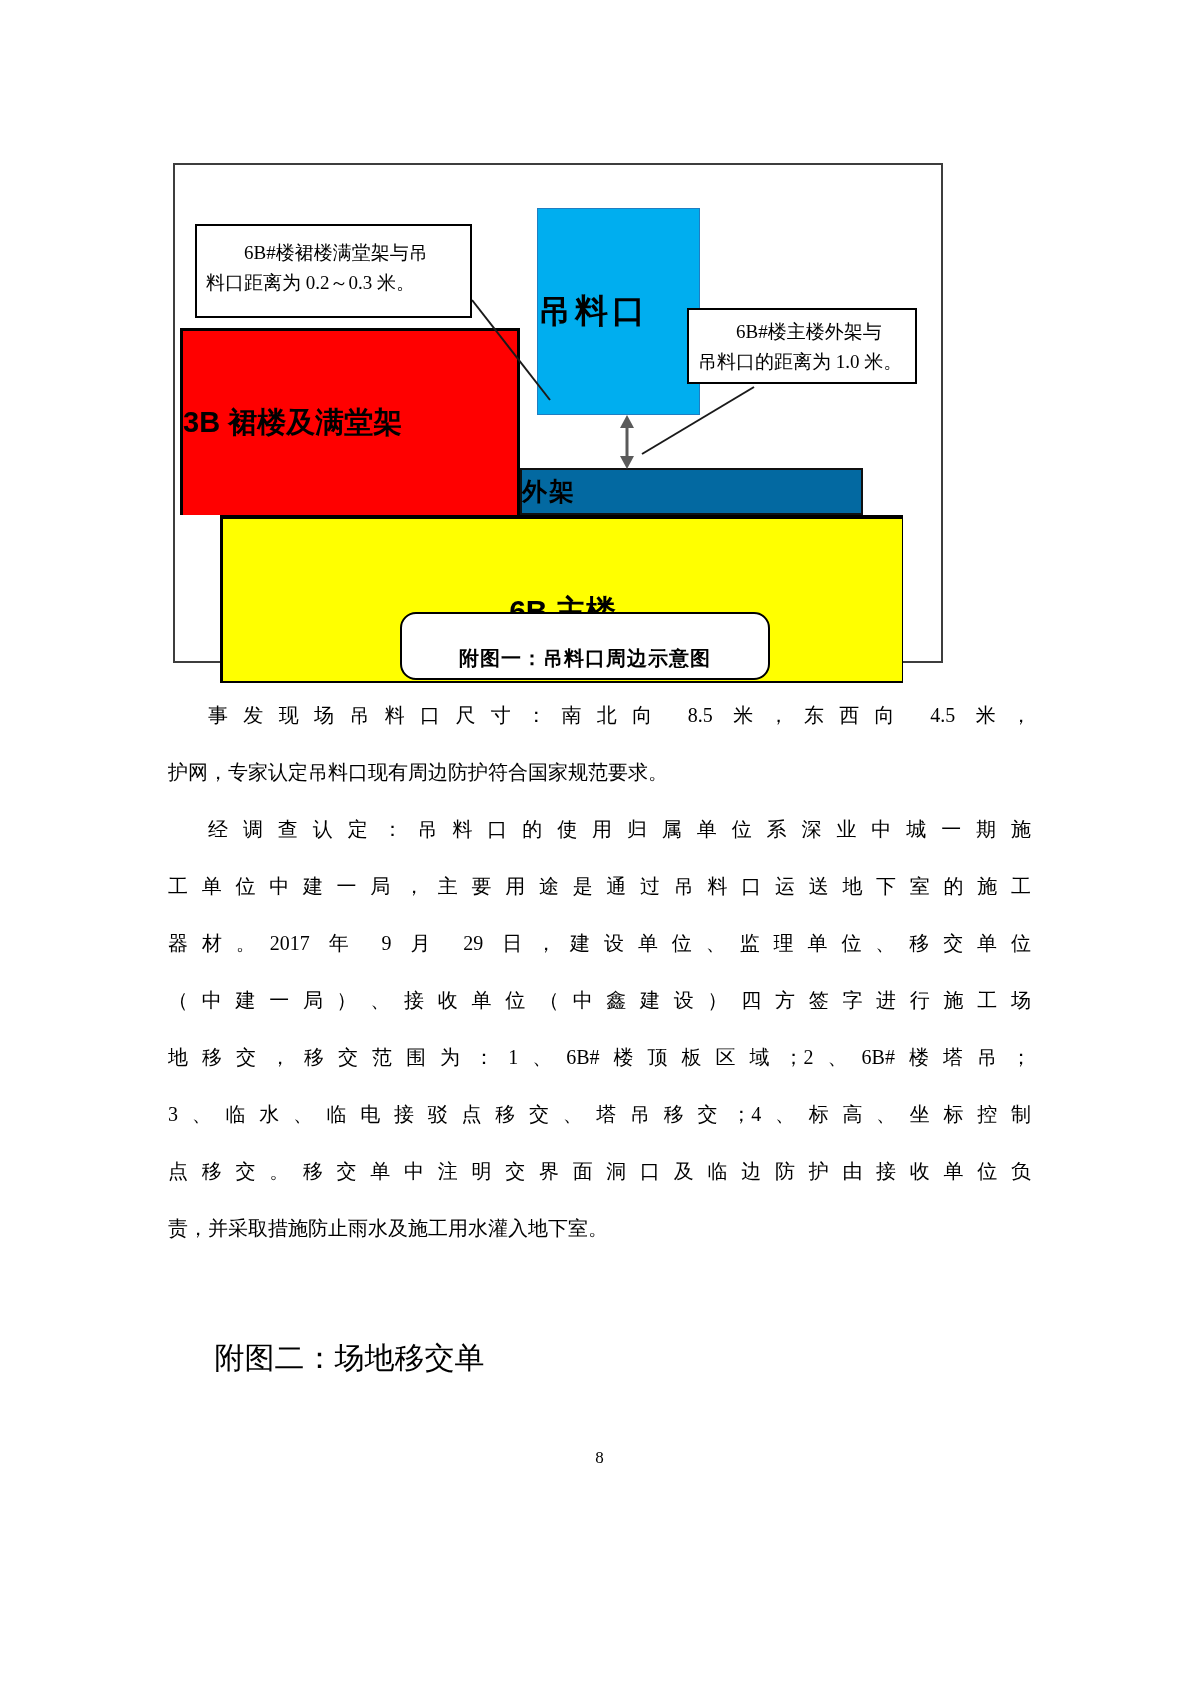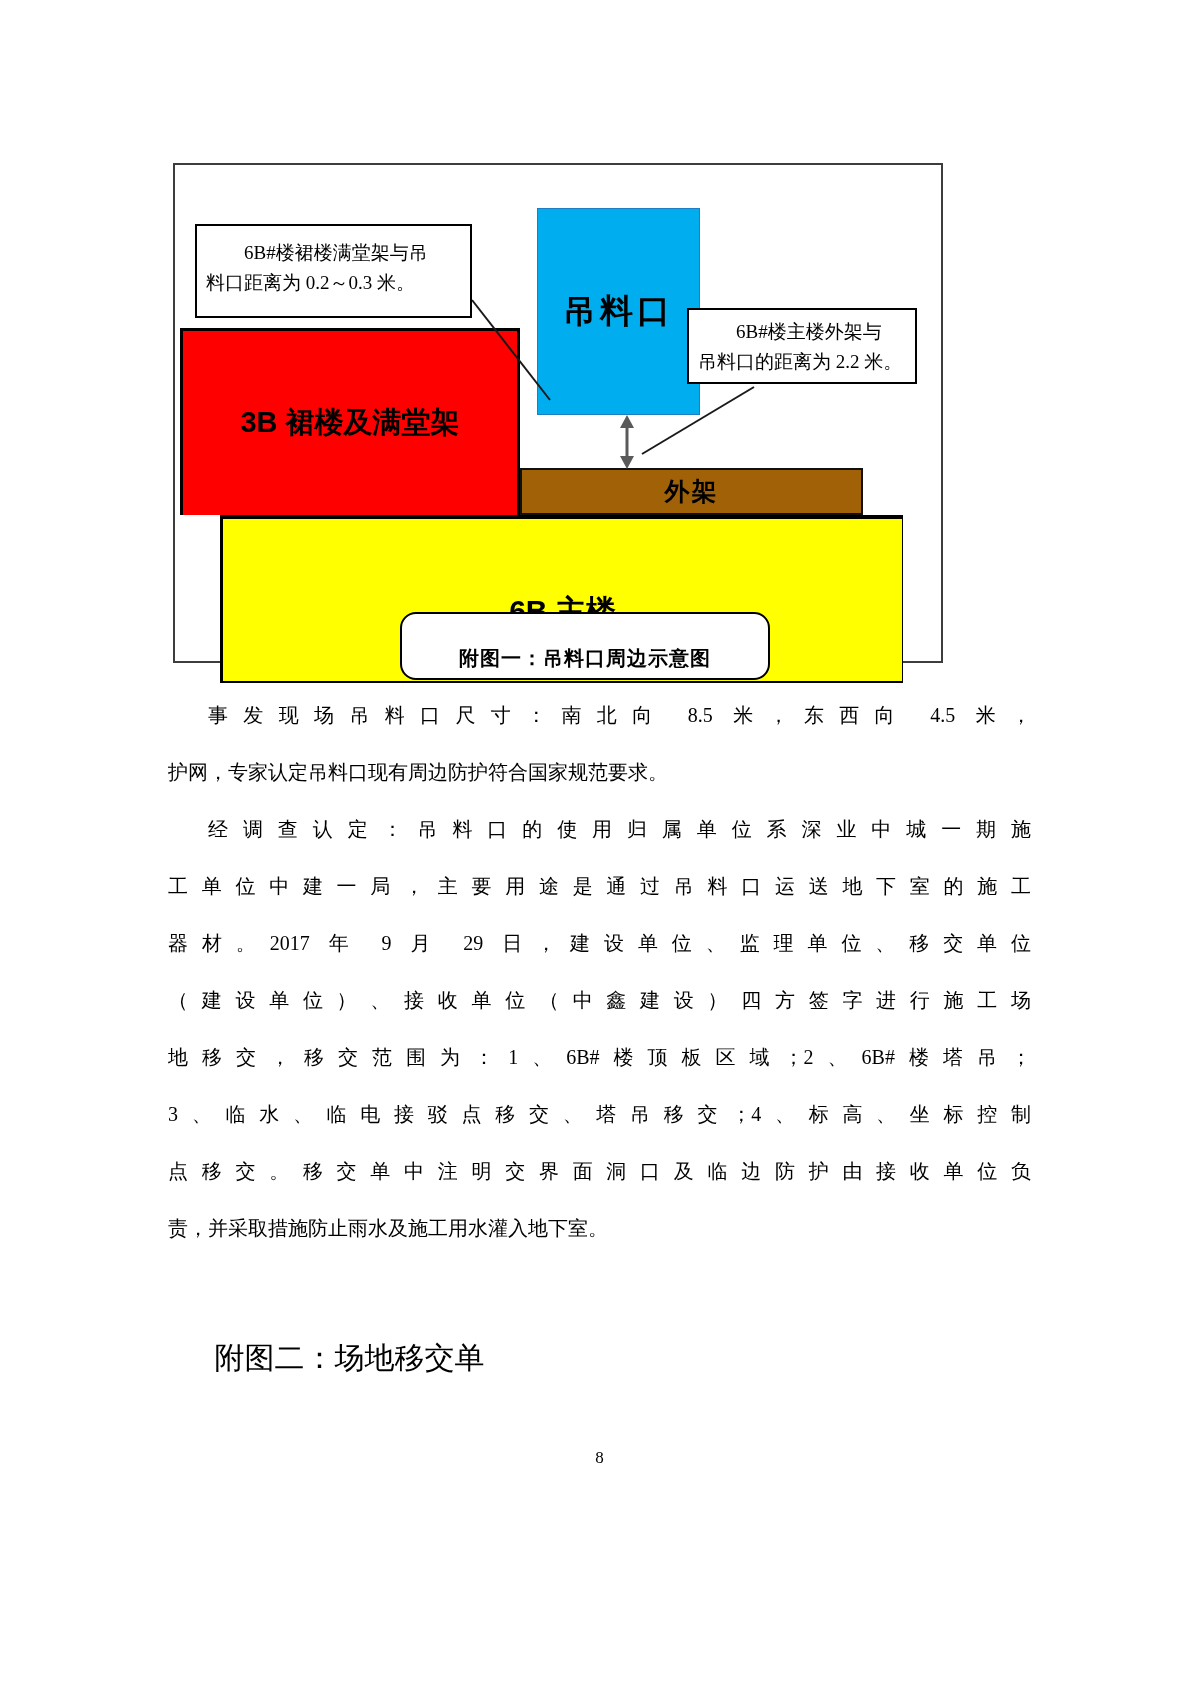--- a/index.html
+++ b/index.html
@@ -6,21 +6,21 @@
   .page{
     position:relative;width:1199px;height:1696px;background:#ffffff;overflow:hidden;
     font-family:"Liberation Serif","DejaVu Serif",serif;color:#000;
   }
   
   .figure{
     position:absolute;left:173px;top:163px;width:770px;height:500px;
     border:2px solid #3d3d3d;background:#ffffff;box-sizing:border-box;
   }
   .figure *{box-sizing:border-box;}
-  .blk{position:absolute;display:flex;align-items:center;justify-content:center;}
+  .blk{position:absolute;display:flex;align-items:center;justify-content:flex-start;}
   .blk .blk-label{
     font-family:"Liberation Sans","DejaVu Sans",sans-serif;font-weight:bold;color:#000;
   }
   .blue-box{left:362px;top:43px;width:163px;height:207px;border:1px solid #1f7ec2;z-index:2;}
   .blue-box .blk-label{font-size:33px;letter-spacing:4px;}
   .red-box{left:5px;top:163px;width:340px;height:187px;border:3px solid #000;border-bottom:none;z-index:1;}
   .red-box .blk-label{font-size:29px;}
   .green-box{left:345px;top:303px;width:343px;height:47px;border:2px solid #101010;z-index:1;}
   .green-box .blk-label{font-size:25px;letter-spacing:2px;}
   .yellow-box{left:5px;top:350px;width:683px;height:168px;border-left:3px solid #000;
@@ -66,36 +66,36 @@
   <div class="figure">
 
     <div class="blk red-box" style="background: rgb(255, 0, 0);">
       <span class="blk-label">3B 裙楼及满堂架</span>
     </div>
 
     <div class="blk blue-box" style="background: rgb(0, 174, 239);">
       <span class="blk-label">吊料口</span>
     </div>
 
-    <div class="blk green-box" style="background: #a16207;">
+    <div class="blk green-box" style="background: #0369a1;">
       <span class="blk-label">外架</span>
     </div>
 
     <div class="blk yellow-box" style="background: rgb(255, 255, 0); margin-left: 40px;">
       <span class="yellow-label">6B 主楼</span>
     </div>
 
     <div class="callout callout-left">
       <div class="c-line c-indent">6B#楼裙楼满堂架与吊</div>
       <div class="c-line">料口距离为 0.2～0.3 米。</div>
     </div>
 
     <div class="callout callout-right">
       <div class="c-line c-indent">6B#楼主楼外架与</div>
-      <div class="c-line">吊料口的距离为 2.2 米。</div>
+      <div class="c-line">吊料口的距离为 1.0 米。</div>
     </div>
 
     <svg class="overlay" viewBox="0 0 770 500" xmlns="http://www.w3.org/2000/svg">
       <line x1="297" y1="135" x2="375" y2="235" stroke="#1a1a1a" stroke-width="2"></line>
       <line x1="579" y1="222" x2="467" y2="289" stroke="#1a1a1a" stroke-width="2"></line>
       <g>
         <line x1="452" y1="258" x2="452" y2="296" stroke="#5a5a5a" stroke-width="3"></line>
         <polygon points="452,250 445,263 459,263" fill="#5a5a5a"></polygon>
         <polygon points="452,304 445,291 459,291" fill="#5a5a5a"></polygon>
       </g>
@@ -105,21 +105,21 @@
       <span class="caption-text">附图一：吊料口周边示意图</span>
     </div>
   </div>
 
   <div class="bodytext">
     <div class="bline indent">事发现场吊料口尺寸：南北向 8.5 米，东西向 4.5 米，</div>
     <div class="bline last">护网，专家认定吊料口现有周边防护符合国家规范要求。</div>
     <div class="bline indent">经调查认定：吊料口的使用归属单位系深业中城一期施</div>
     <div class="bline">工单位中建一局，主要用途是通过吊料口运送地下室的施工</div>
     <div class="bline">器材。2017 年 9 月 29 日，建设单位、监理单位、移交单位</div>
-    <div class="bline">（建设单位）、接收单位（中鑫建设）四方签字进行施工场</div>
+    <div class="bline">（中建一局）、接收单位（中鑫建设）四方签字进行施工场</div>
     <div class="bline">地移交，移交范围为：1、6B#楼顶板区域；2、6B#楼塔吊；</div>
     <div class="bline">3、临水、临电接驳点移交、塔吊移交；4、标高、坐标控制</div>
     <div class="bline">点移交。移交单中注明交界面洞口及临边防护由接收单位负</div>
     <div class="bline last">责，并采取措施防止雨水及施工用水灌入地下室。</div>
   </div>
 
   <div class="fig2-caption">附图二：场地移交单</div>
 
   <div class="page-number">8</div>
 

